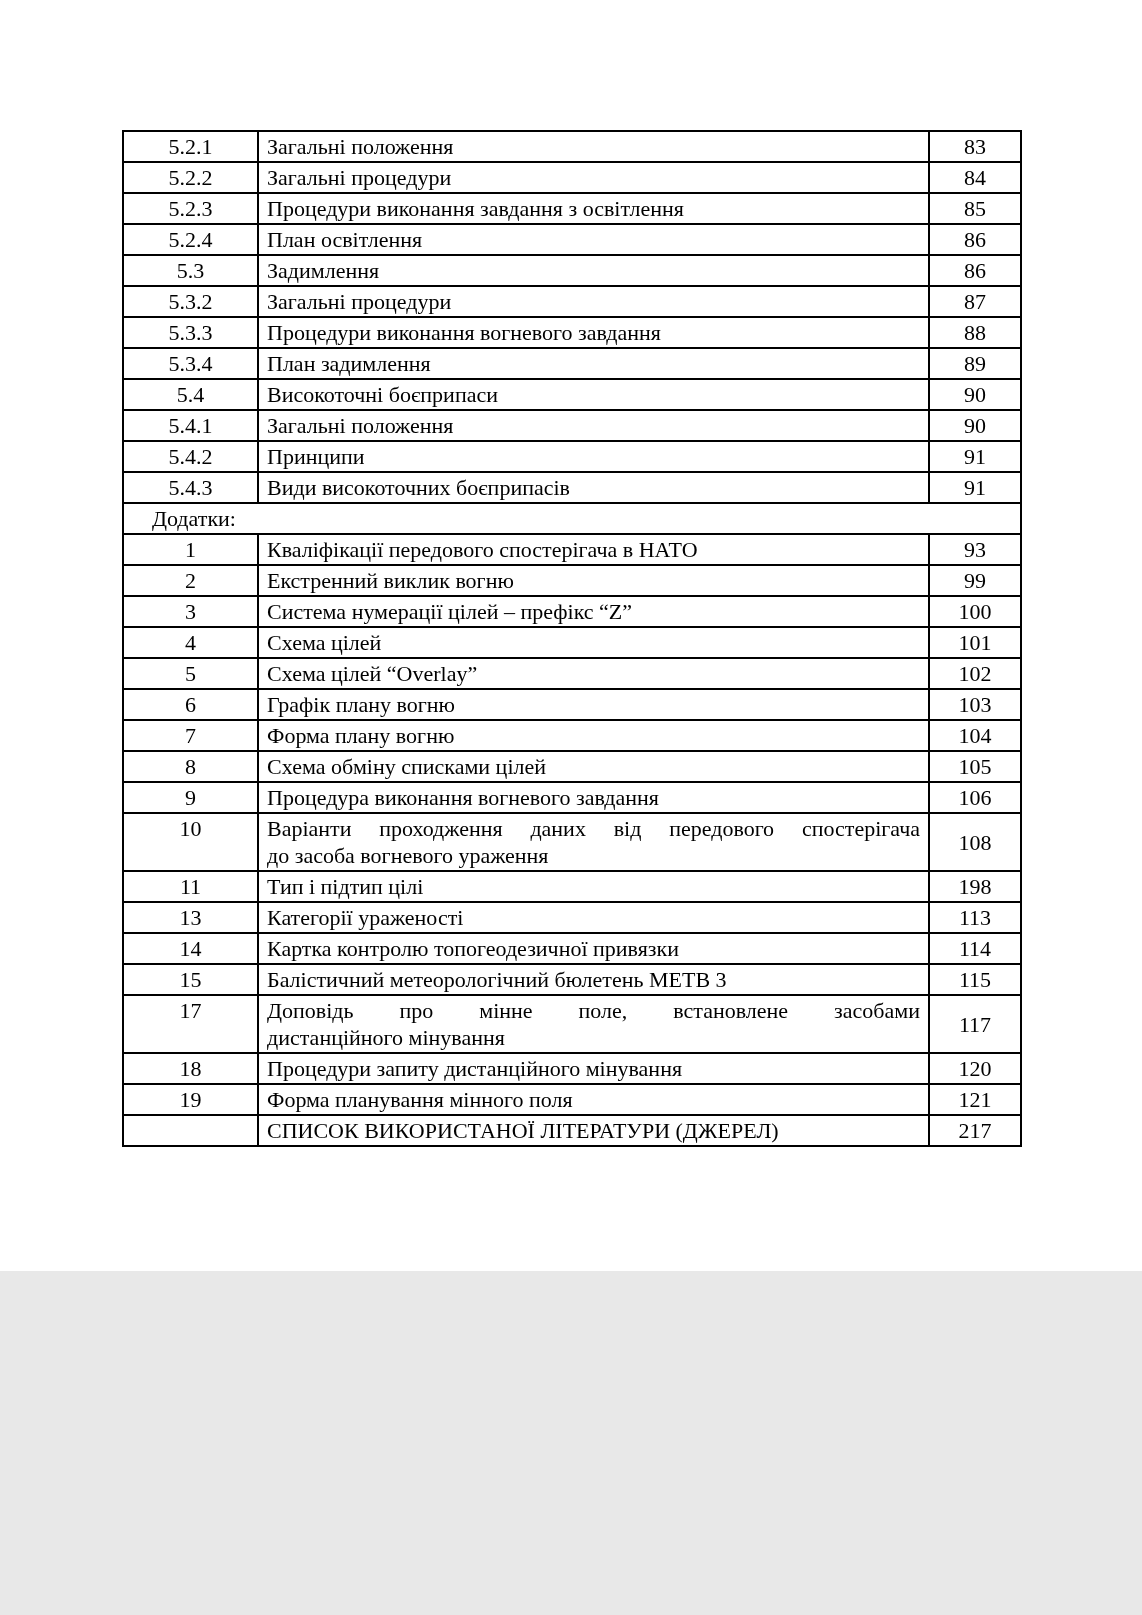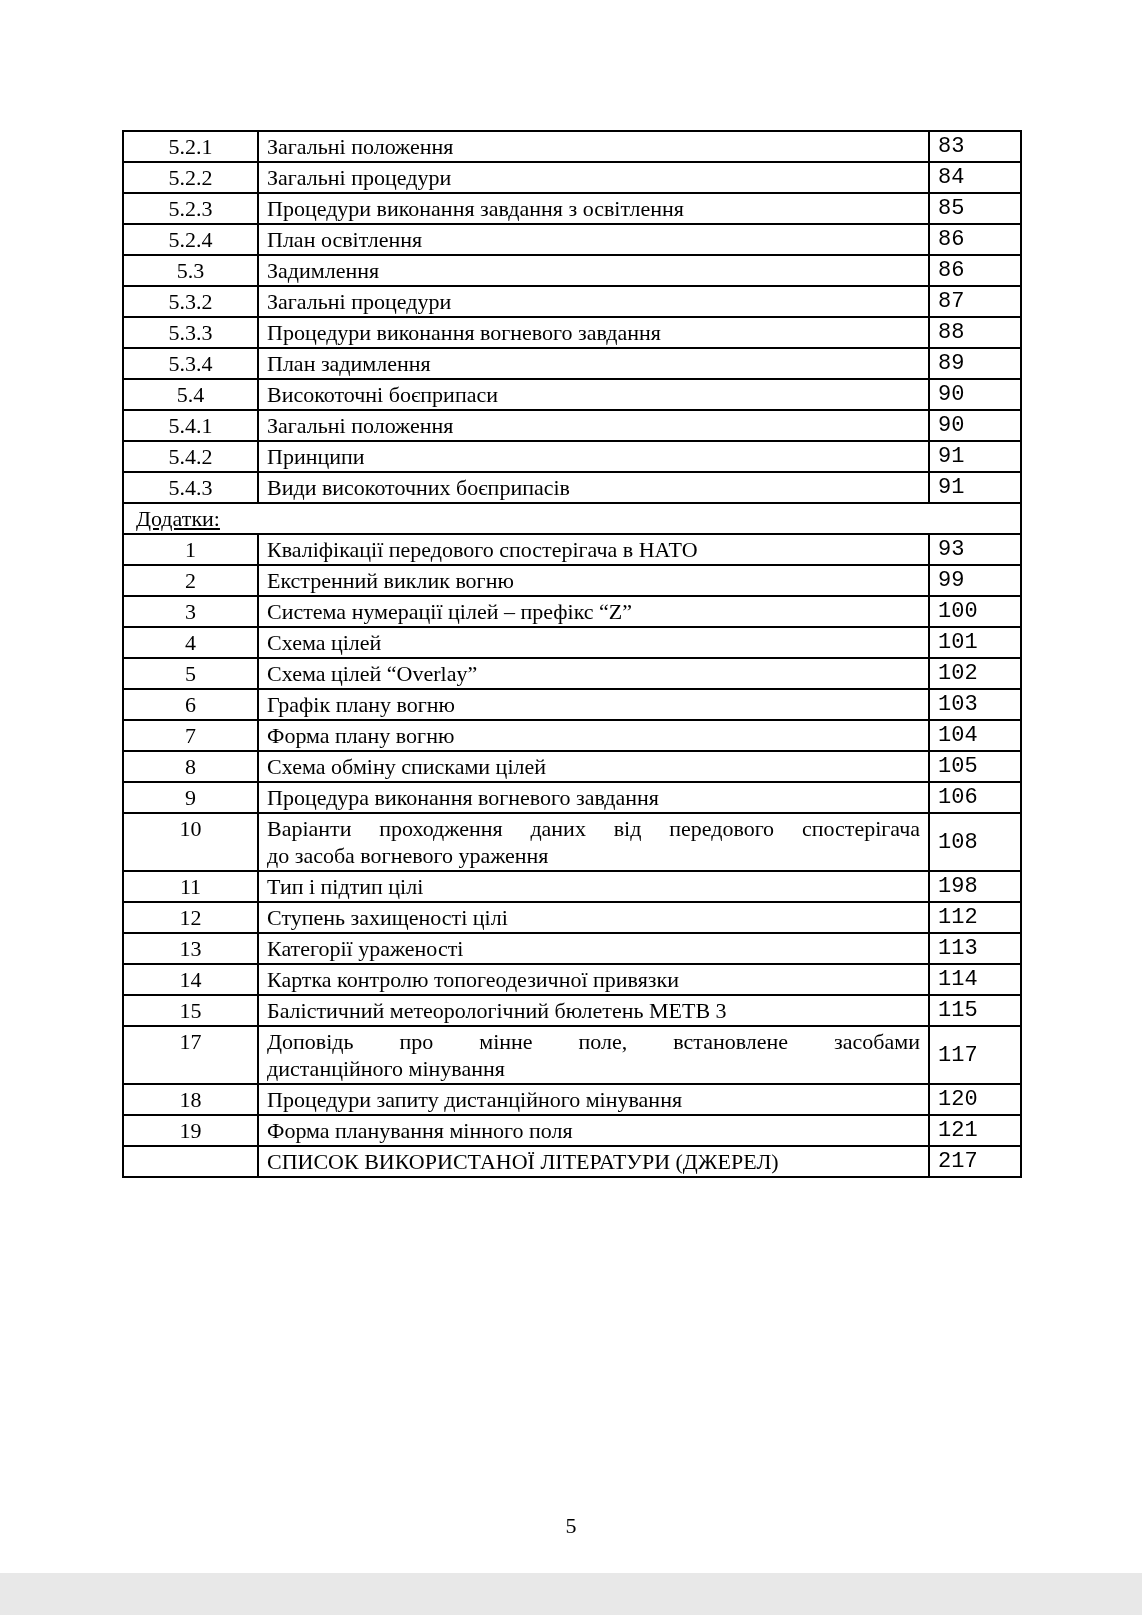--- a/index.html
+++ b/index.html
@@ -3,21 +3,21 @@
 <meta charset="utf-8">
 <style>
   html, body {
     margin: 0;
     padding: 0;
     background: #e8e8e8;
   }
   .doc-page {
     position: relative;
     width: 1142px;
-    height: 1573px;
+    height: 1271px;
     background: #ffffff;
     font-family: "Liberation Serif", serif;
     color: #000000;
     overflow: hidden;
   }
   .toc-table {
     position: absolute;
     left: 122px;
     top: 130px;
     width: 898px;
@@ -38,28 +38,27 @@
   col.col-page  { width: 92px; }
   td.cell-num {
     text-align: center;
     vertical-align: top;
   }
   td.cell-title {
     text-align: left;
     vertical-align: middle;
   }
   td.cell-page {
+    text-align: center;
     vertical-align: middle;
-    font-family: Liberation Mono, monospace;
   }
   td.cell-section {
     text-align: left;
     vertical-align: middle;
-    padding-left: 12px;
-    text-decoration: underline;
+    padding-left: 28px;
   }
   .title-line { display: block; }
   .title-line.justified {
     text-align: justify;
     text-align-last: justify;
   }
   .page-number {
     position: absolute;
     left: 0;
     right: 0;
@@ -195,25 +194,20 @@
             <span class="title-line">до засоба вогневого ураження</span>
           </td>
           <td class="cell-page">108</td>
         </tr>
         <tr>
           <td class="cell-num">11</td>
           <td class="cell-title">Тип і підтип цілі</td>
           <td class="cell-page">198</td>
         </tr>
         <tr>
-          <td class="cell-num">12</td>
-          <td class="cell-title">Ступень захищеності цілі</td>
-          <td class="cell-page">112</td>
-        </tr>
-        <tr>
           <td class="cell-num">13</td>
           <td class="cell-title">Категорії ураженості</td>
           <td class="cell-page">113</td>
         </tr>
         <tr>
           <td class="cell-num">14</td>
           <td class="cell-title">Картка контролю топогеодезичної привязки</td>
           <td class="cell-page">114</td>
         </tr>
         <tr>

